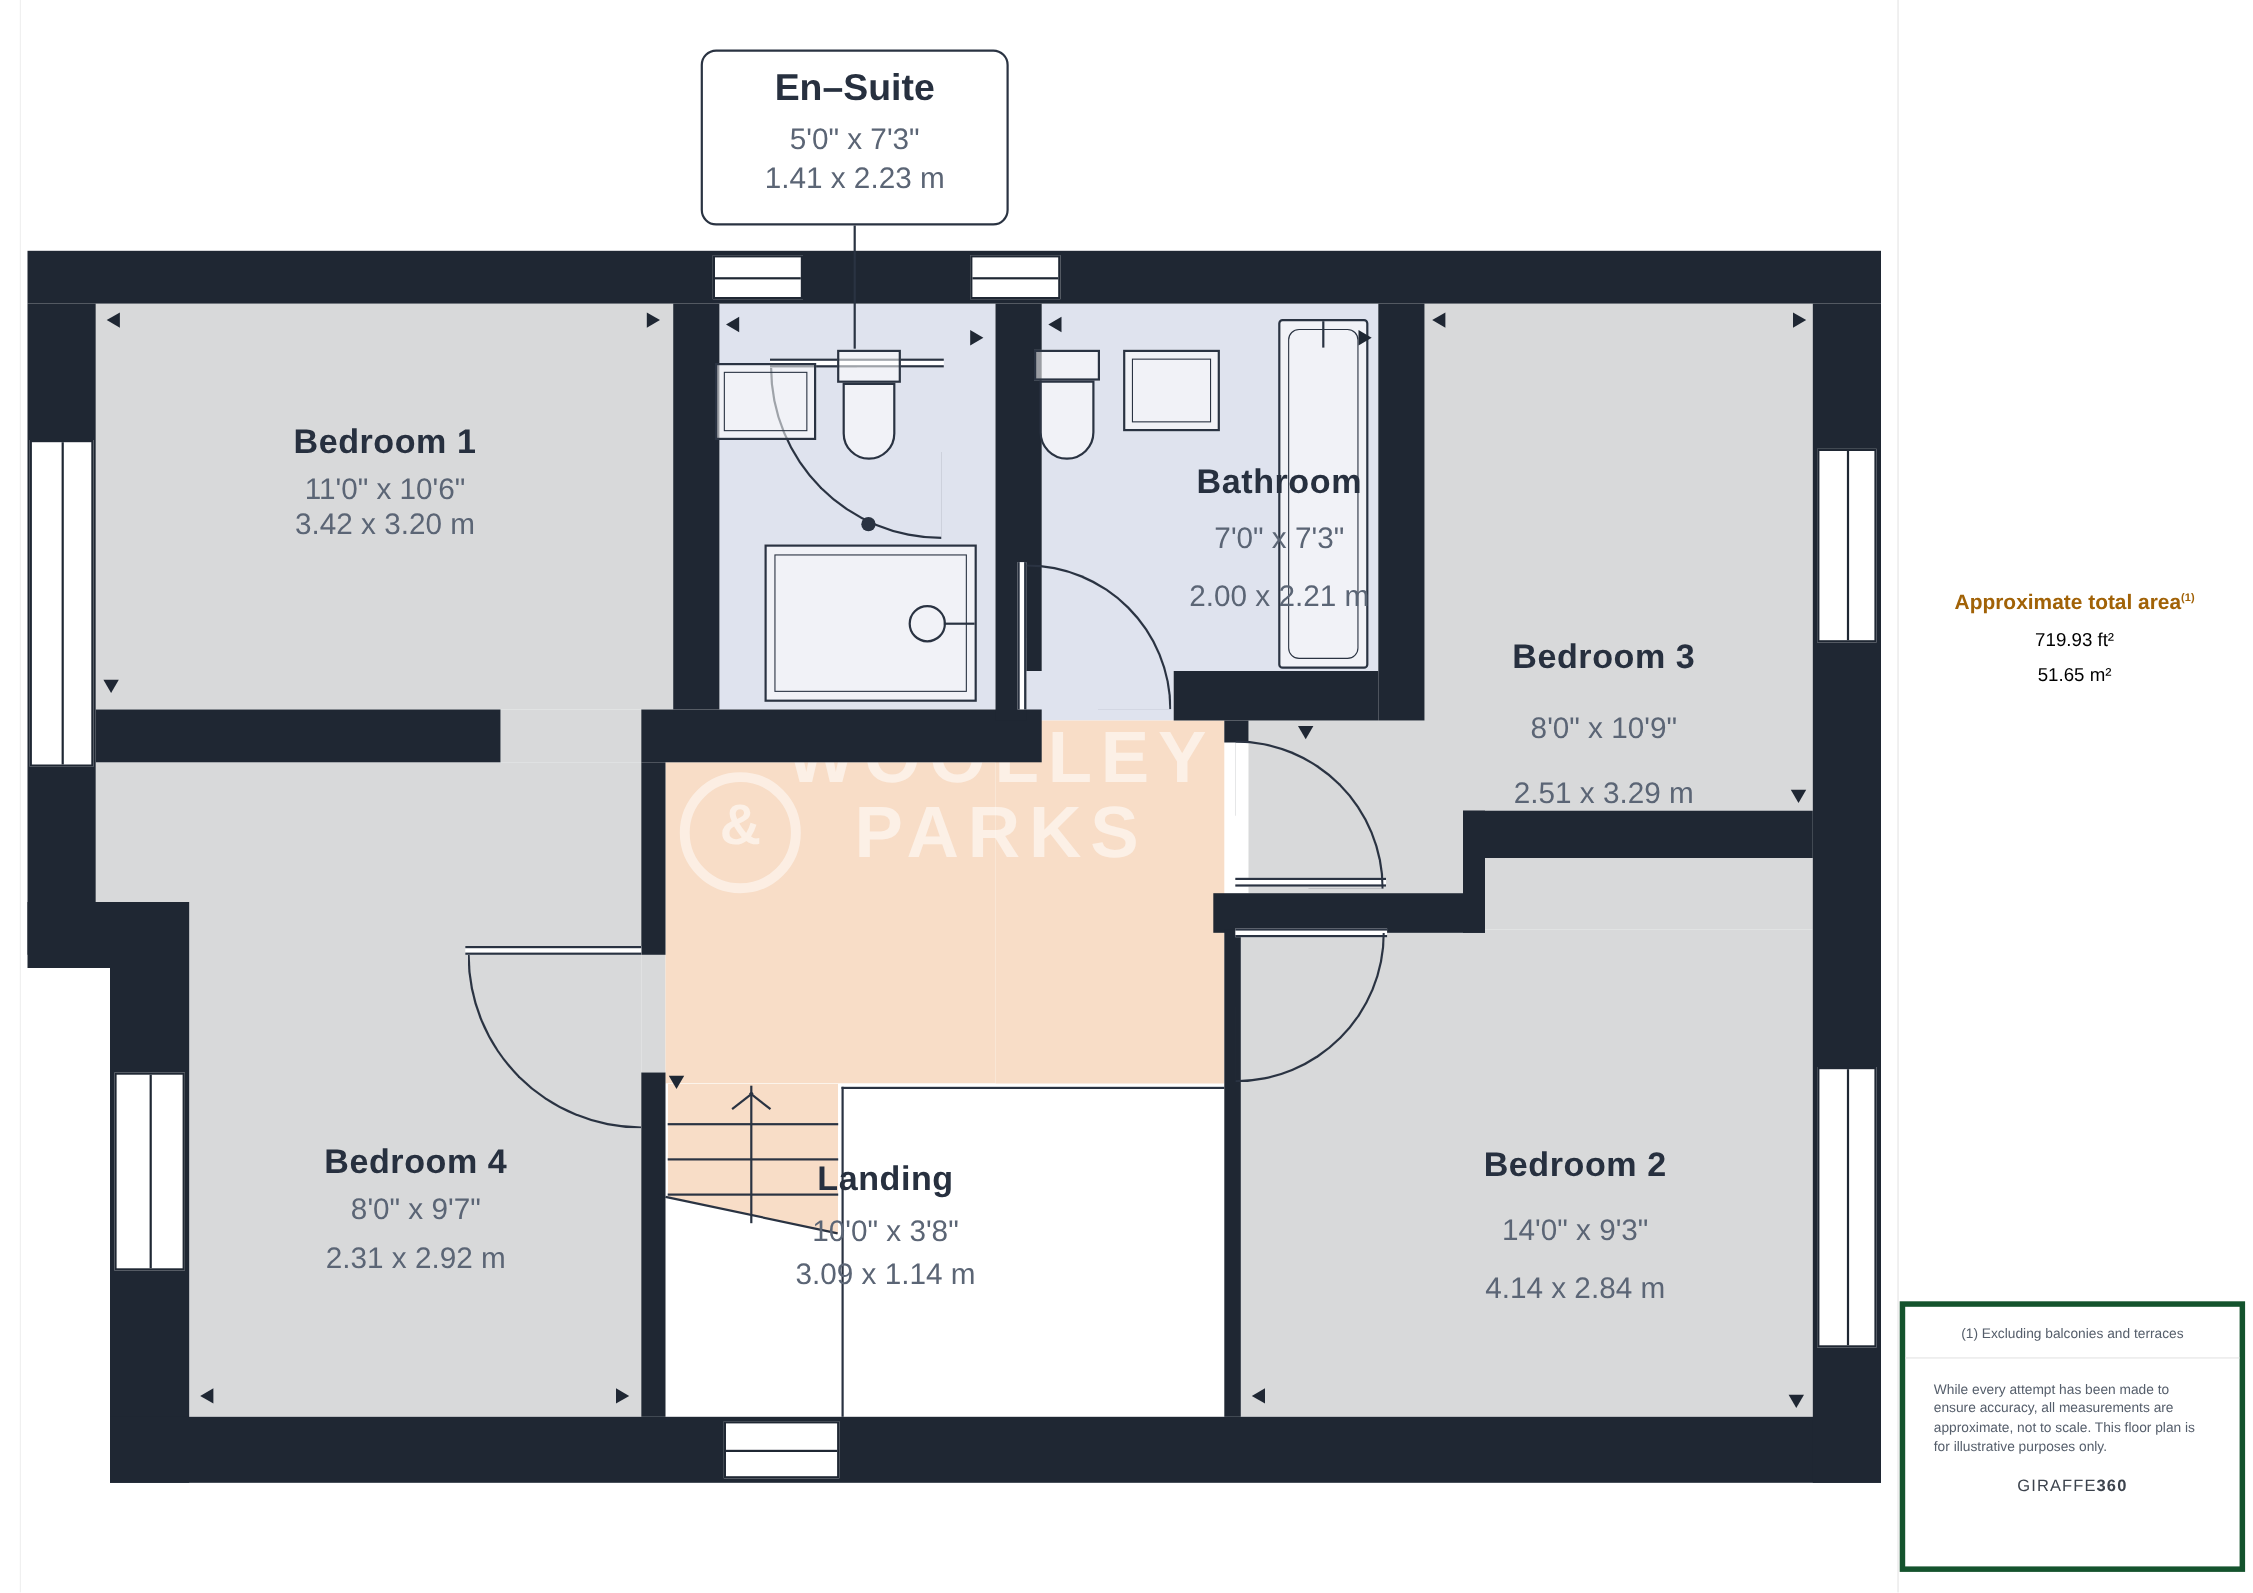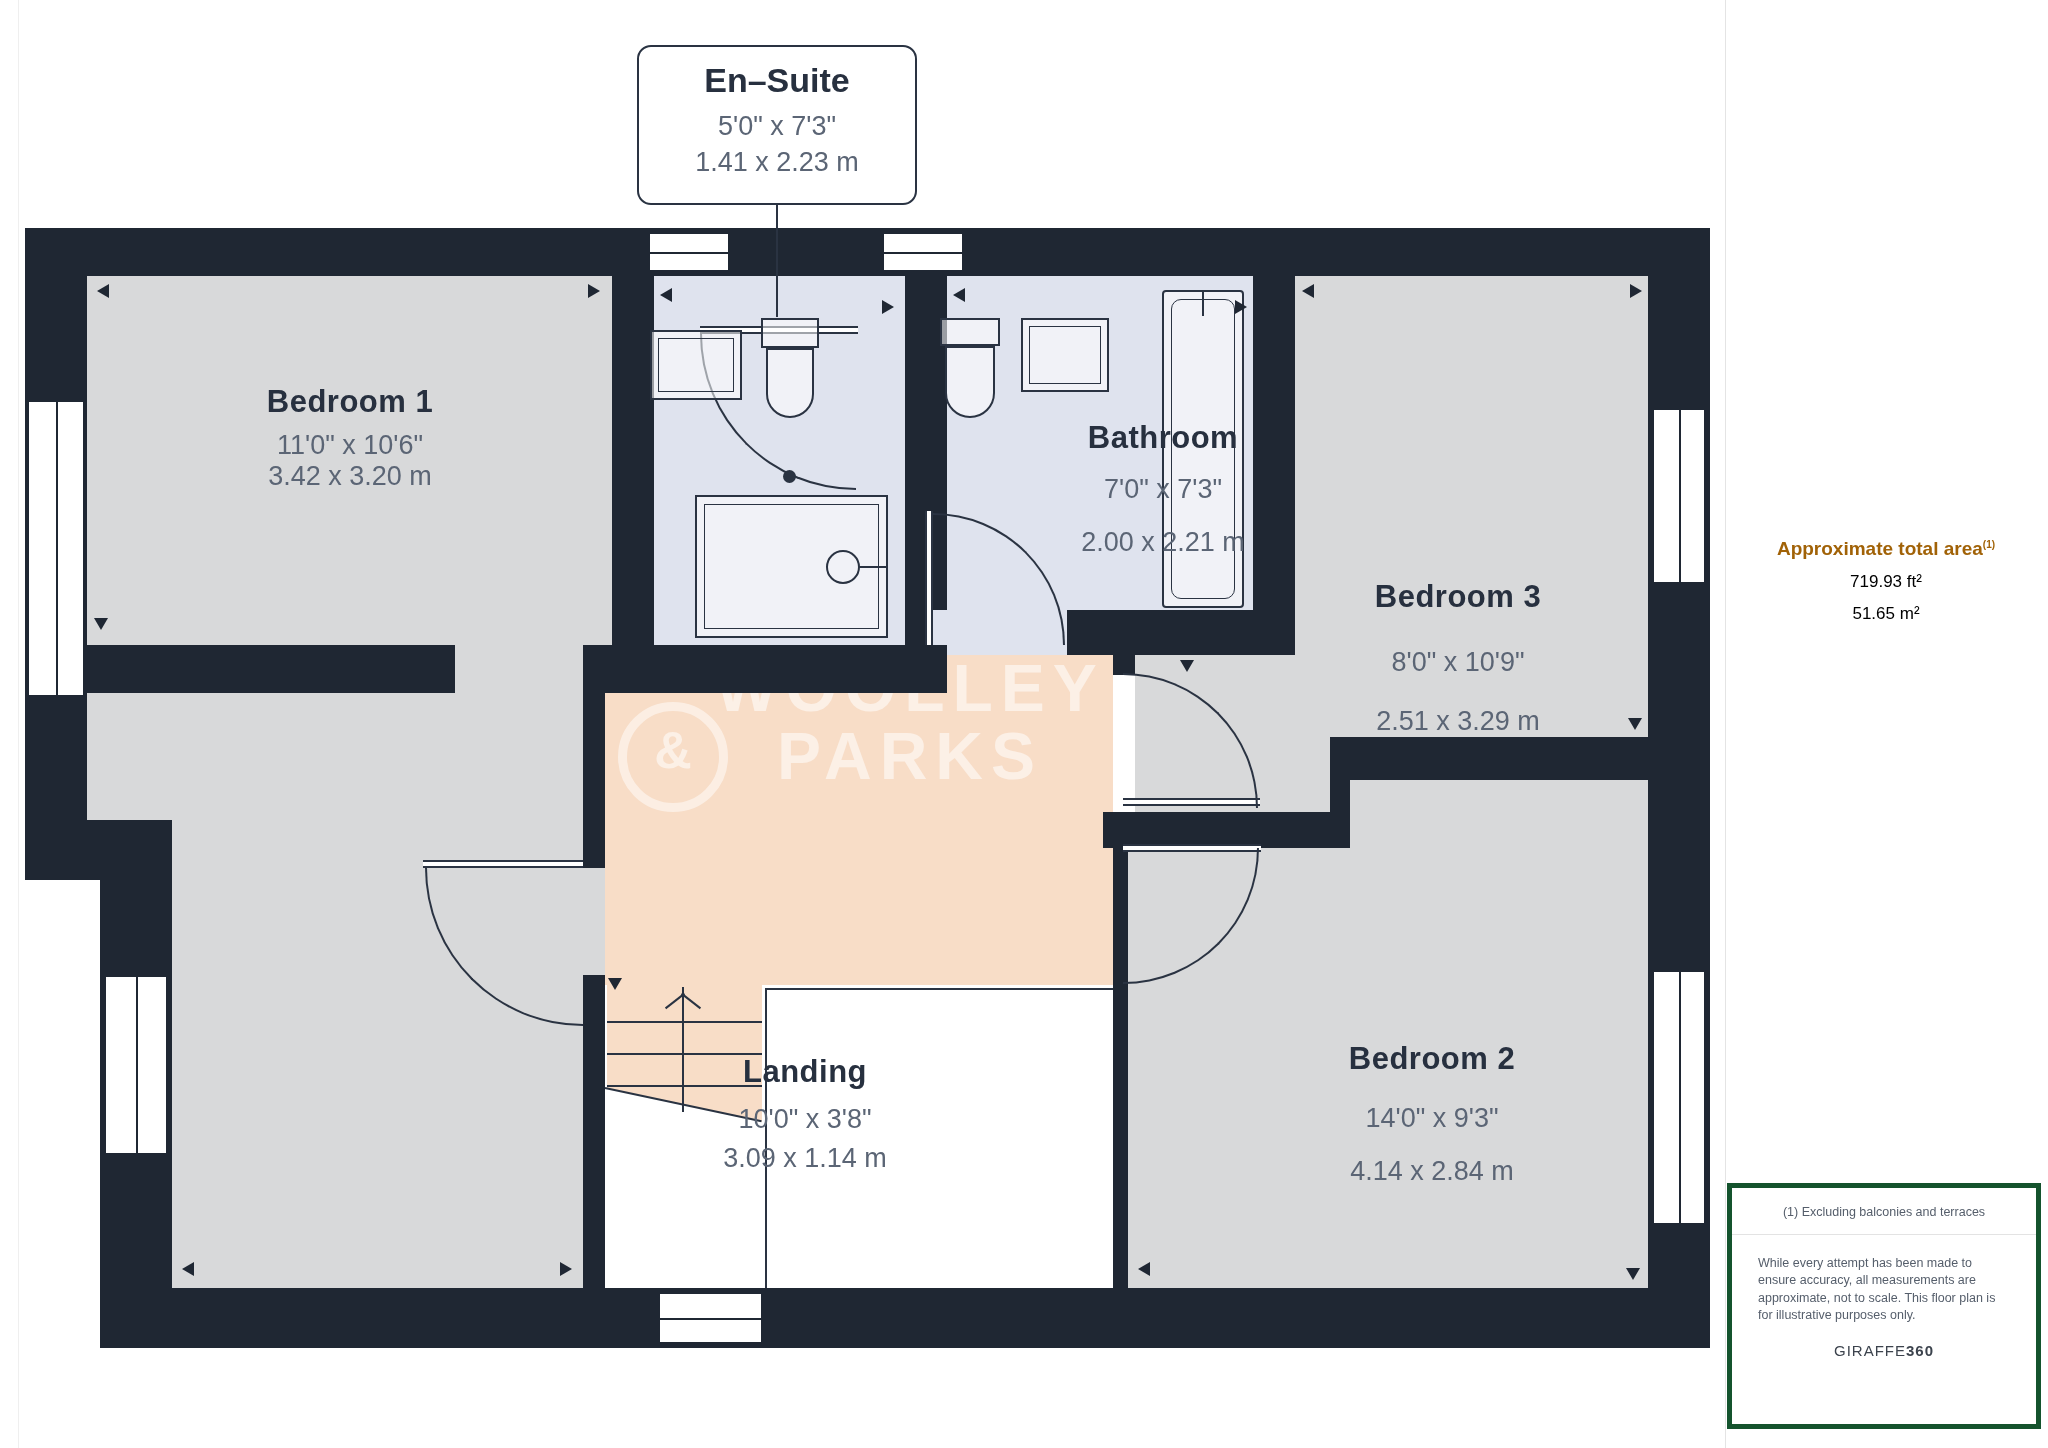--- a/index.html
+++ b/index.html
@@ -200,20 +200,25 @@
   <div class="room-label" style="left:1163px;top:420px;">
     <div class="room-title">Bathroom</div>
     <div class="room-dim" style="margin-top:18px;">7'0" x 7'3"</div>
     <div class="room-dim" style="margin-top:22px;">2.00 x 2.21 m</div>
   </div>
   <div class="room-label" style="left:1458px;top:579px;">
     <div class="room-title">Bedroom 3</div>
     <div class="room-dim" style="margin-top:32px;">8'0" x 10'9"</div>
     <div class="room-dim" style="margin-top:28px;">2.51 x 3.29 m</div>
   </div>
+  <div class="room-label" style="left:378px;top:1038px;">
+    <div class="room-title">Bedroom 4</div>
+    <div class="room-dim" style="margin-top:10px;">8'0" x 9'7"</div>
+    <div class="room-dim" style="margin-top:14px;">2.31 x 2.92 m</div>
+  </div>
   <div class="room-label" style="left:805px;top:1054px;">
     <div class="room-title">Landing</div>
     <div class="room-dim" style="margin-top:14px;">10'0" x 3'8"</div>
     <div class="room-dim" style="margin-top:8px;">3.09 x 1.14 m</div>
   </div>
   <div class="room-label" style="left:1432px;top:1041px;">
     <div class="room-title">Bedroom 2</div>
     <div class="room-dim" style="margin-top:26px;">14'0" x 9'3"</div>
     <div class="room-dim" style="margin-top:22px;">4.14 x 2.84 m</div>
   </div>

